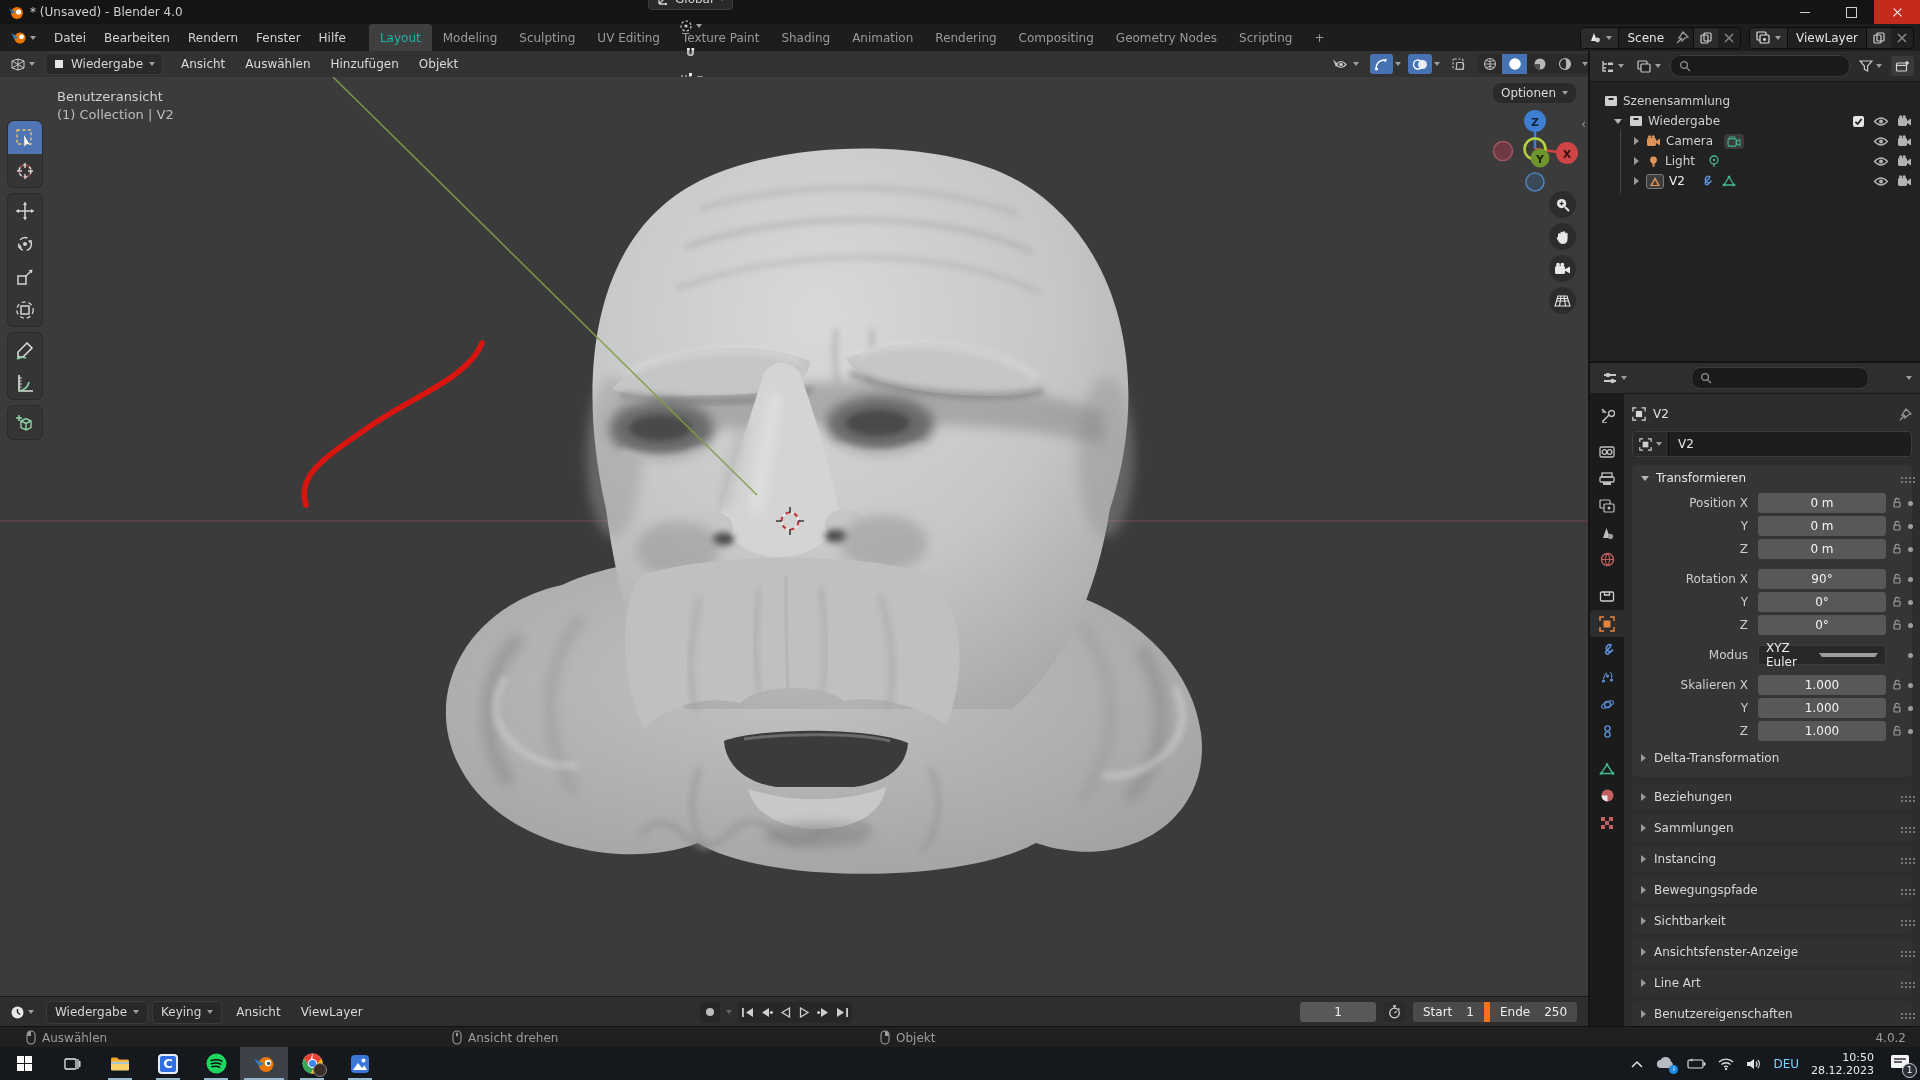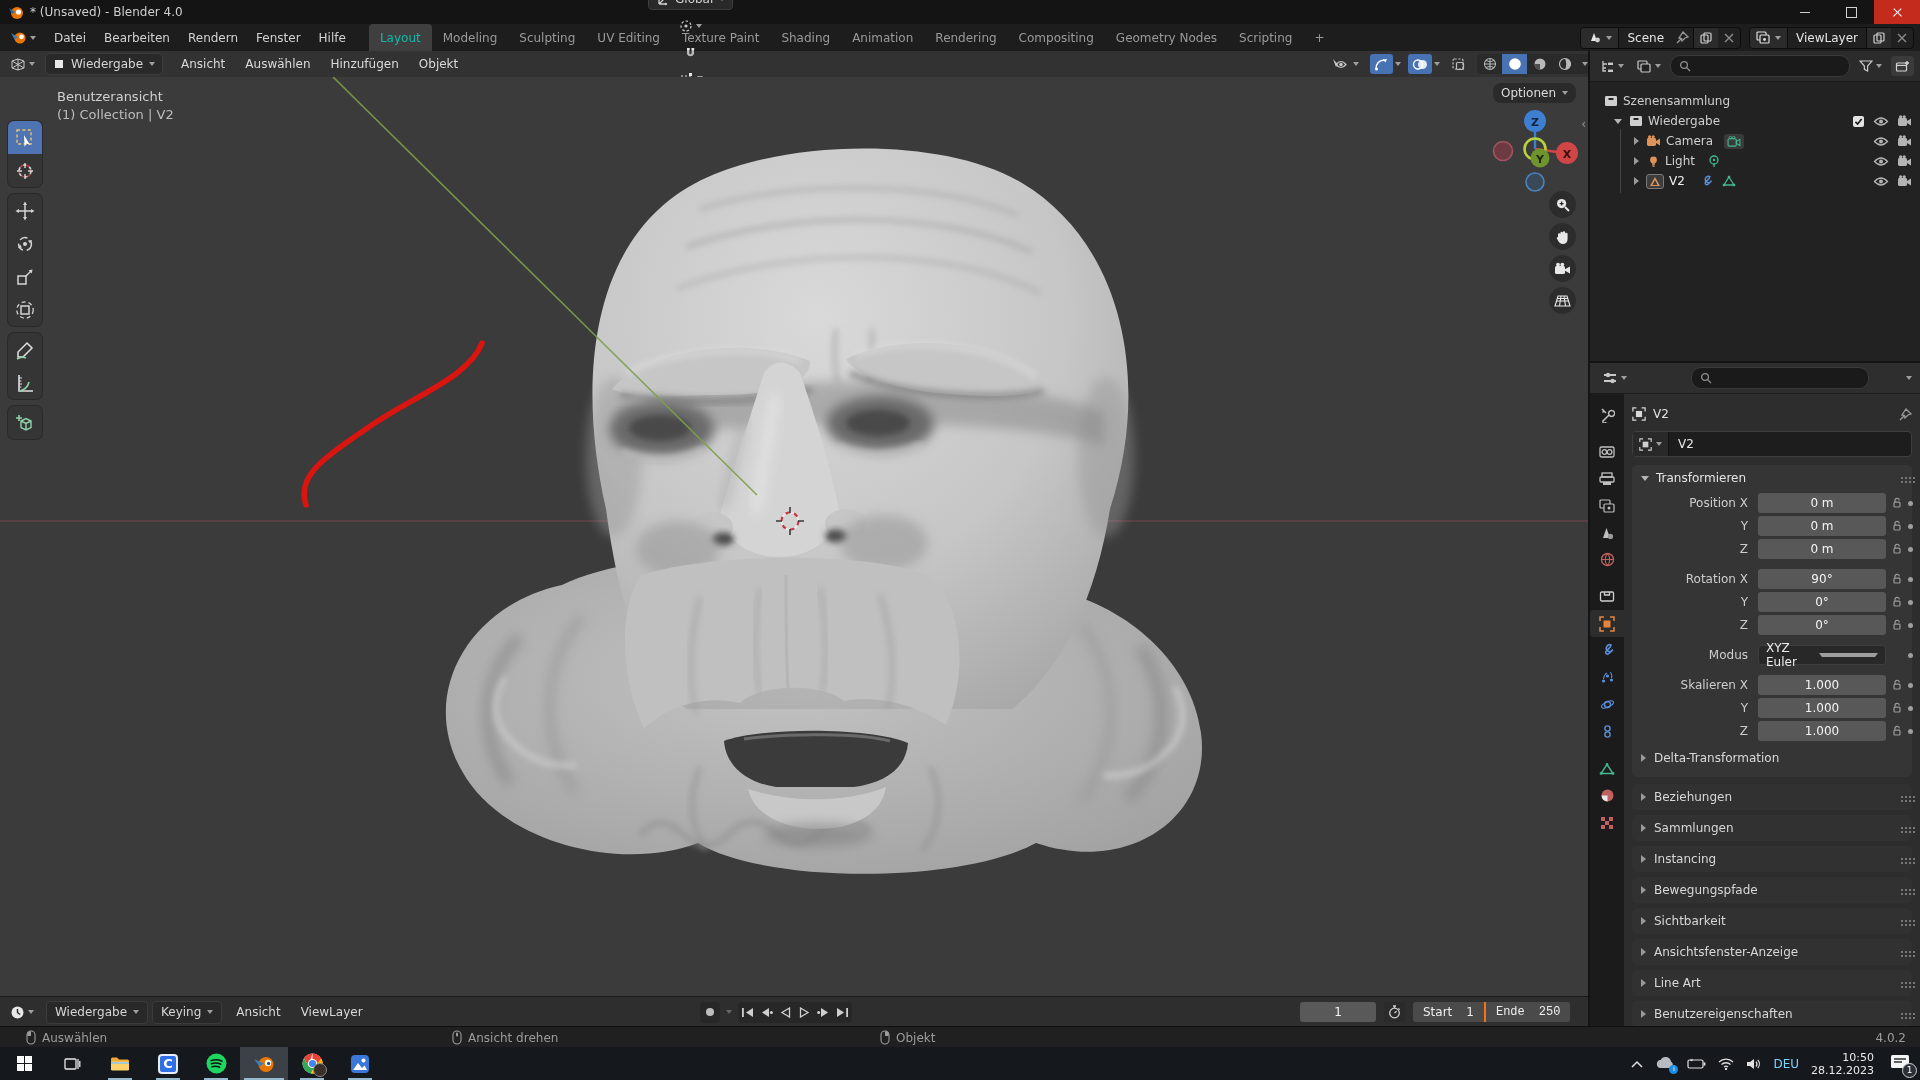--- a/index.html
+++ b/index.html
@@ -84,21 +84,21 @@
   .mgap{height:6px;}
   
   .timeline{left:0;top:996px;width:1588px;height:30px;background:#2e2e2e;border-top:1px solid #1a1a1a;display:flex;align-items:center;}
   .tl-dd{display:flex;align-items:center;gap:6px;background:#282828;border:1px solid #3b3b3b;border-radius:4px;height:21px;padding:0 8px;margin-right:4px;}
   .tl-menu{padding:0 10px;color:#d8d8d8;}
   .pbgrp{display:flex;align-items:center;background:#272727;border-radius:4px;overflow:hidden;height:21px;}
   .pbtn{width:19px;height:21px;display:flex;align-items:center;justify-content:center;}
   .framefield{width:76px;height:20px;background:#595959;border-radius:3px;display:flex;align-items:center;justify-content:center;color:#f4f4f4;}
   .rangegrp{display:flex;align-items:center;background:#4a4a4a;border-radius:3px;height:20px;overflow:hidden;}
   .rangeseg{display:flex;align-items:center;height:100%;padding:16px 10px;gap:14px;color:#eee;}
-  .rangeseg + .rangeseg{border-left:2px solid #f97316;font-family:Liberation Mono, monospace;}
+  .rangeseg + .rangeseg{border-left:6px solid #f97316;}
   
   .statusbar{left:0;top:1026px;width:1920px;height:21px;background:#202020;border-top:1px solid #101010;box-sizing:border-box;}
   .sb-item{position:absolute;top:0;height:21px;display:flex;align-items:center;gap:6px;color:#9c9c9c;}
   
   .taskbar{left:0;top:1047px;width:1920px;height:33px;background:#15181d;display:flex;align-items:stretch;}
   .tk-btn{width:48px;display:flex;align-items:center;justify-content:center;position:relative;}
   .tk-btn.activeapp{background:#3c4148;}
   .tk-underline{position:absolute;bottom:0;left:12px;width:24px;height:2px;background:#98b8cc;}
   .tk-btn.activeapp .tk-underline{left:4px;width:40px;}
   .tray{margin-left:auto;display:flex;align-items:center;gap:12px;padding-right:10px;}

